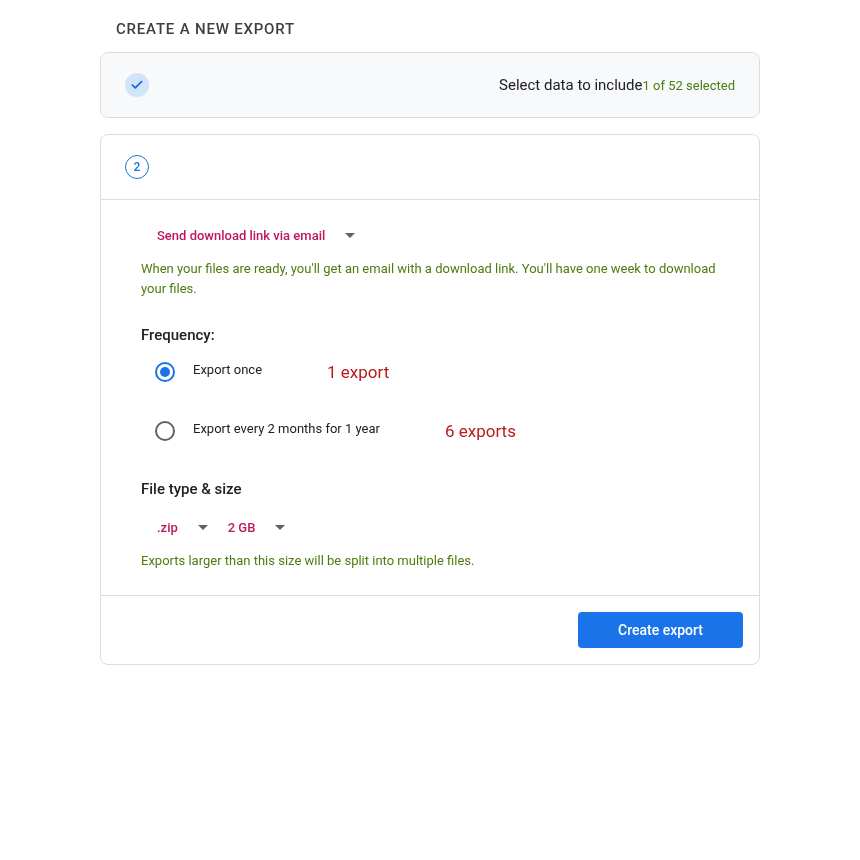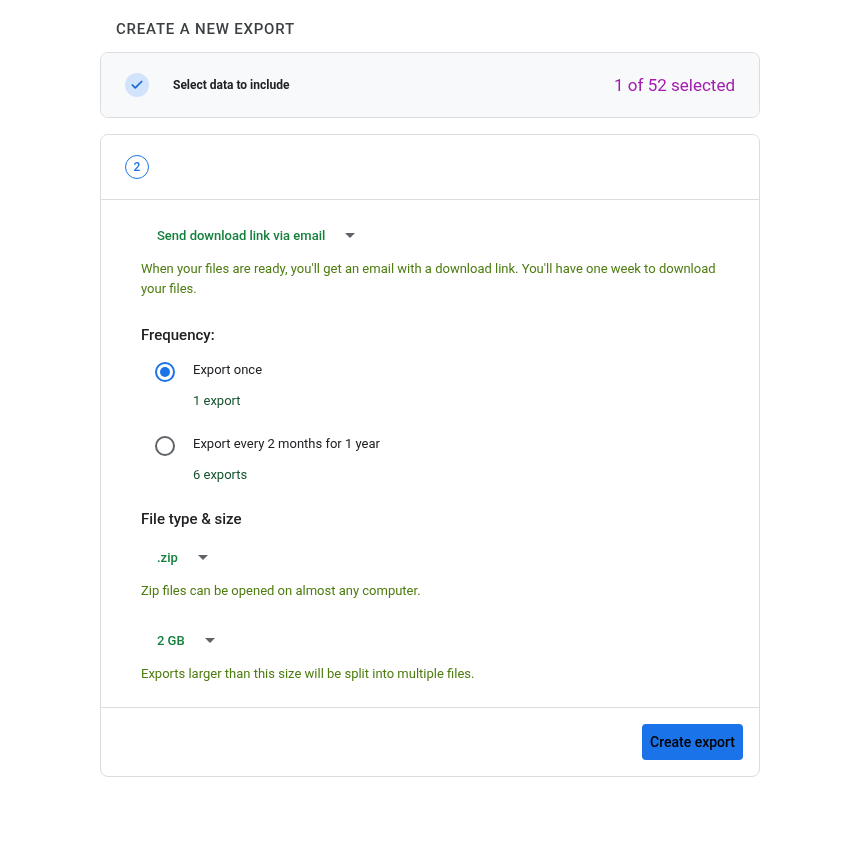--- a/index.html
+++ b/index.html
@@ -56,28 +56,29 @@
       width: 14px;
       height: 14px;
     }
     .step-icon.current {
       border: 1px solid #1a73e8;
       color: #1a73e8;
       font-size: 12px;
       font-weight: 500;
     }
     .step-title {
-      font-size: 12px;
-      font-weight: 700;
+      font-size: 15px;
+      font-weight: 400;
       color: #202124;
       flex: 1;
+      text-align: right;
     }
     .step-status {
-      font-size: 17px;
-      color: #a21caf;
+      font-size: 13px;
+      color: #4d7c0f;
     }
     .card-body {
       padding: 24px 40px;
     }
     .section-heading {
       font-size: 15px;
       font-weight: 500;
       color: #202124;
       margin-bottom: 18px;
     }
@@ -85,21 +86,21 @@
       display: inline-flex;
       align-items: center;
       cursor: pointer;
       padding: 4px 0;
       margin-left: 16px;
       margin-bottom: 12px;
     }
     .dropdown-label {
       font-size: 13px;
       font-weight: 500;
-      color: #15803d;
+      color: #be185d;
       margin-right: 20px;
     }
     .dropdown-arrow {
       width: 0;
       height: 0;
       border-left: 5px solid transparent;
       border-right: 5px solid transparent;
       border-top: 5px solid #5f6368;
     }
     .helper-text {
@@ -139,43 +140,45 @@
       top: 50%;
       left: 50%;
       transform: translate(-50%, -50%);
       width: 10px;
       height: 10px;
       border-radius: 50%;
       background: #1a73e8;
     }
     .radio-content {
       display: flex;
-      flex-direction: column;
+      flex-direction: row;
+      gap: 29px;
     }
     .radio-label {
       font-size: 13px;
       color: #202124;
       margin-bottom: 16px;
     }
     .radio-sublabel {
-      font-size: 13px;
-      color: #14532d;
+      font-size: 17px;
+      color: #b91c1c;
+      margin-left: 36px;
     }
     .card-footer {
       border-top: 1px solid #dadce0;
       padding: 16px;
       display: flex;
       justify-content: flex-end;
     }
     .primary-button {
       background: #1a73e8;
-      color: #000000;
+      color: #ffffff;
       border: none;
       border-radius: 4px;
-      padding: 10px 8px;
+      padding: 10px 40px;
       font-size: 14px;
       font-weight: 500;
       cursor: pointer;
       font-family: inherit;
     }
   </style>
 </head>
 <body>
 
 <div class="page-title">CREATE A NEW EXPORT</div>
@@ -220,21 +223,20 @@
           <span class="radio-sublabel">6 exports</span>
         </div>
       </div>
     </div>
 
     <div class="section-heading">File type &amp; size</div>
     <div class="dropdown">
       <span class="dropdown-label">.zip</span>
       <span class="dropdown-arrow"></span>
     </div>
-    <div class="helper-text">Zip files can be opened on almost any computer.</div>
 
     <div class="dropdown">
       <span class="dropdown-label">2 GB</span>
       <span class="dropdown-arrow"></span>
     </div>
     <div class="helper-text" style="margin-bottom:0">Exports larger than this size will be split into multiple files.</div>
 
   </div>
   <div class="card-footer">
     <button class="primary-button">Create export</button>

